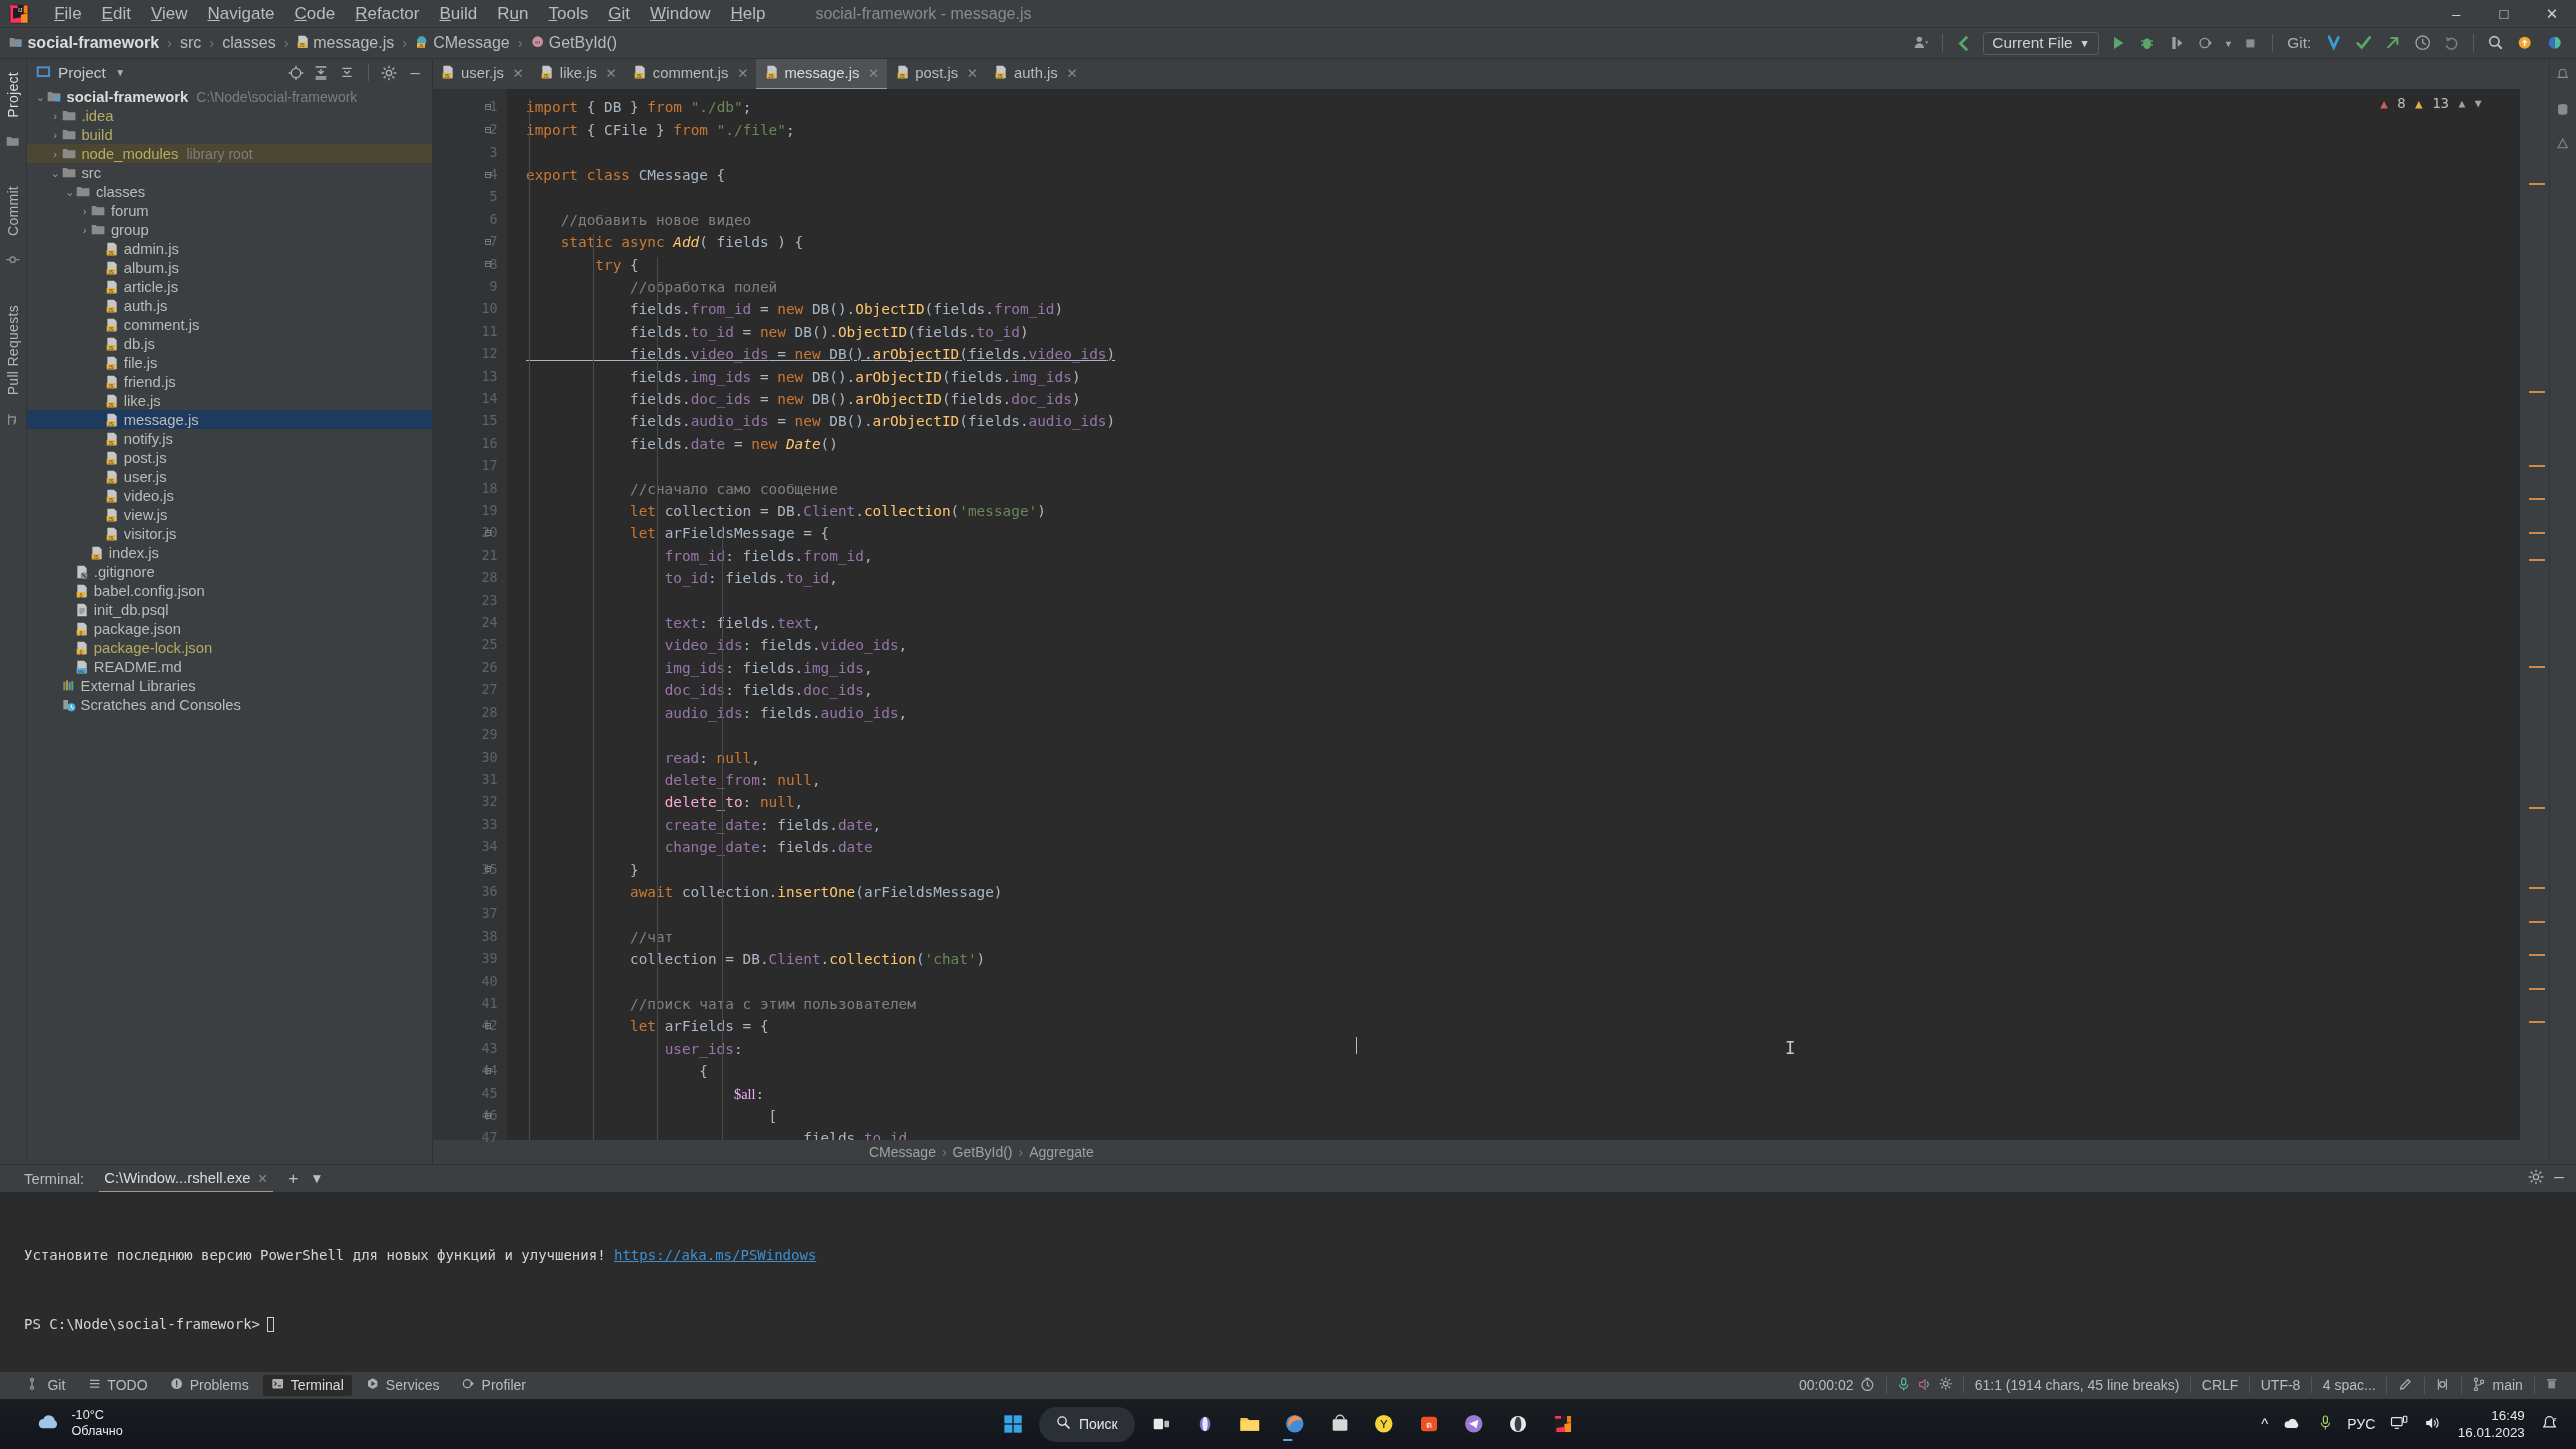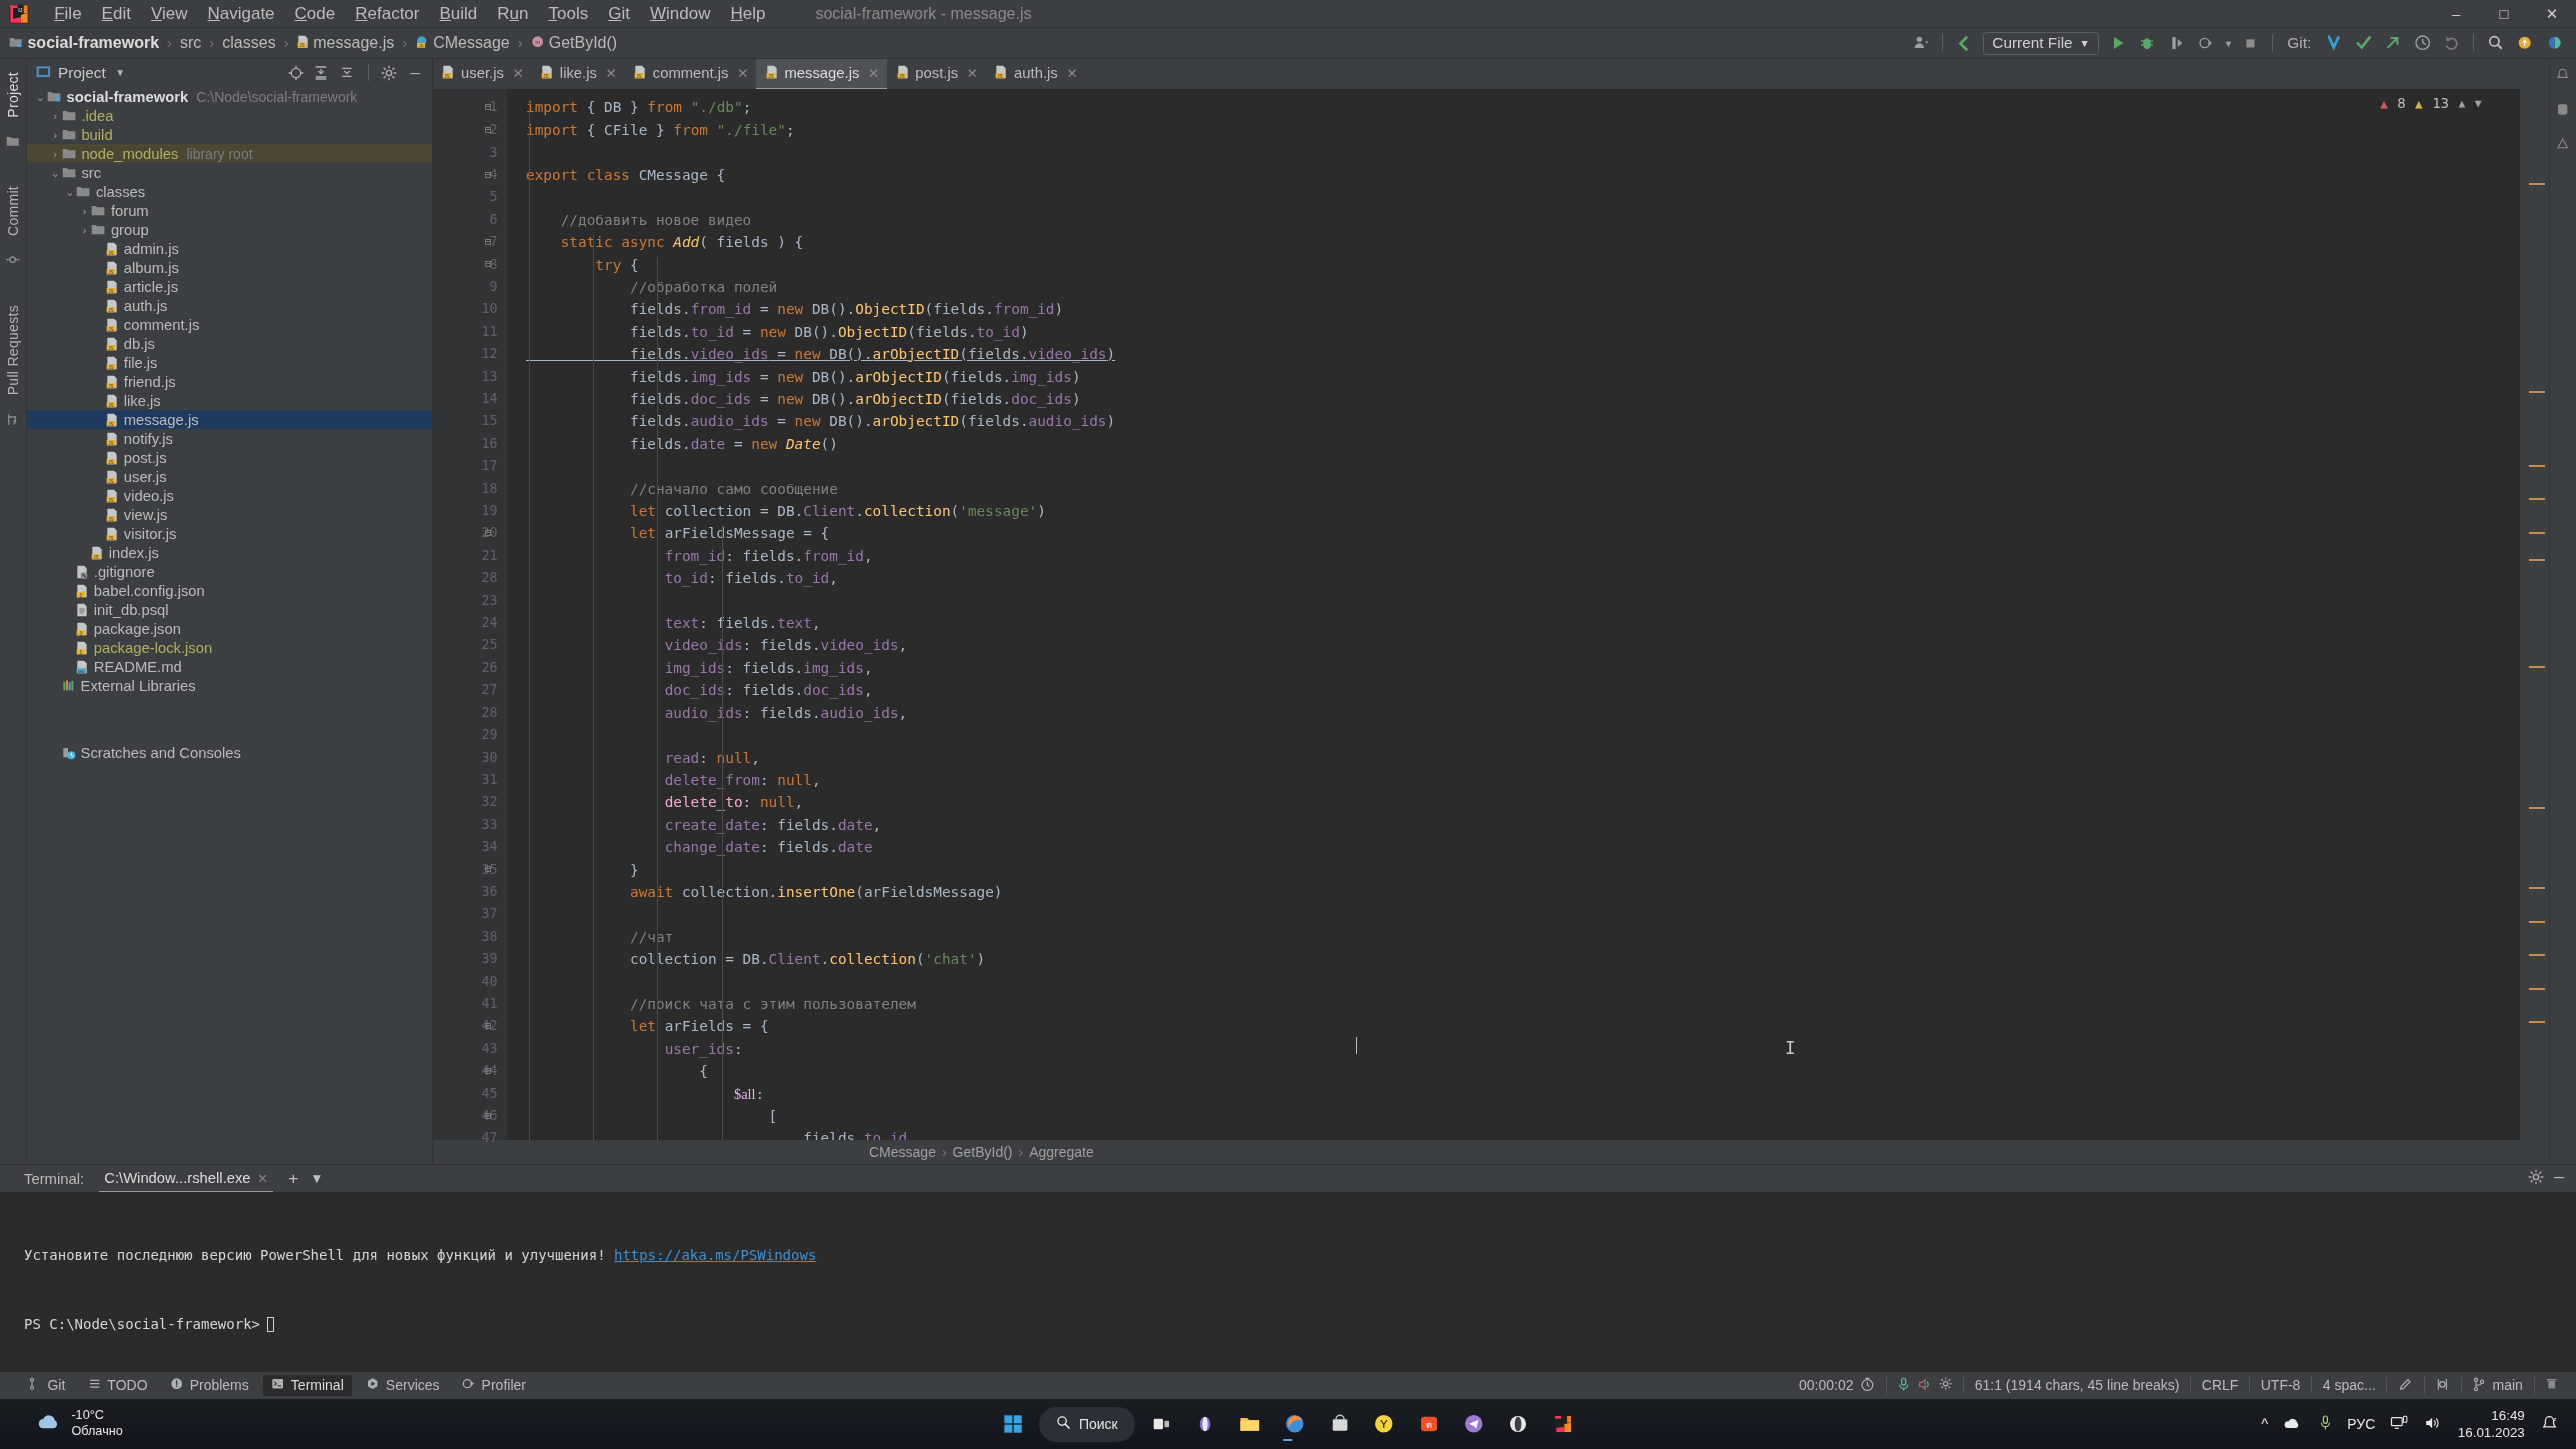--- a/index.html
+++ b/index.html
@@ -714,21 +714,21 @@
             <span class="ic">
               <svg width="14" height="13.4" viewBox="0 0 21 20">
                 <rect x="2" y="4" width="3" height="13" fill="#5aa85a"></rect>
                 <rect x="6" y="2" width="3" height="15" fill="#cf8a3a"></rect>
                 <rect x="10" y="5" width="3" height="12" fill="#4e9fd1"></rect>
                 <rect x="14" y="3" width="3" height="14" fill="#5aa85a"></rect>
               </svg>
             </span>
             <span class="c-grey" style="">External Libraries</span>
           </div>
-          <div class="row" style="padding-left: 21.5px; margin-top: 48px;">
+          <div class="row" style="padding-left: 21.5px;">
             <span class="arrow"></span>
             <span class="ic">
               <svg width="14" height="14" viewBox="0 0 21 21">
                 <path d="M2 3 L9 3 L9 17 L2 17 Z" fill="#9a9a9a"></path>
                 <circle cx="14" cy="14" r="6" fill="#4eb3dd"></circle>
                 <path d="M14 10 L14 14 L17 16" stroke="#fff" stroke-width="1.6" fill="none"></path>
               </svg>
             </span>
             <span class="c-grey" style="">Scratches and Consoles</span>
           </div>

